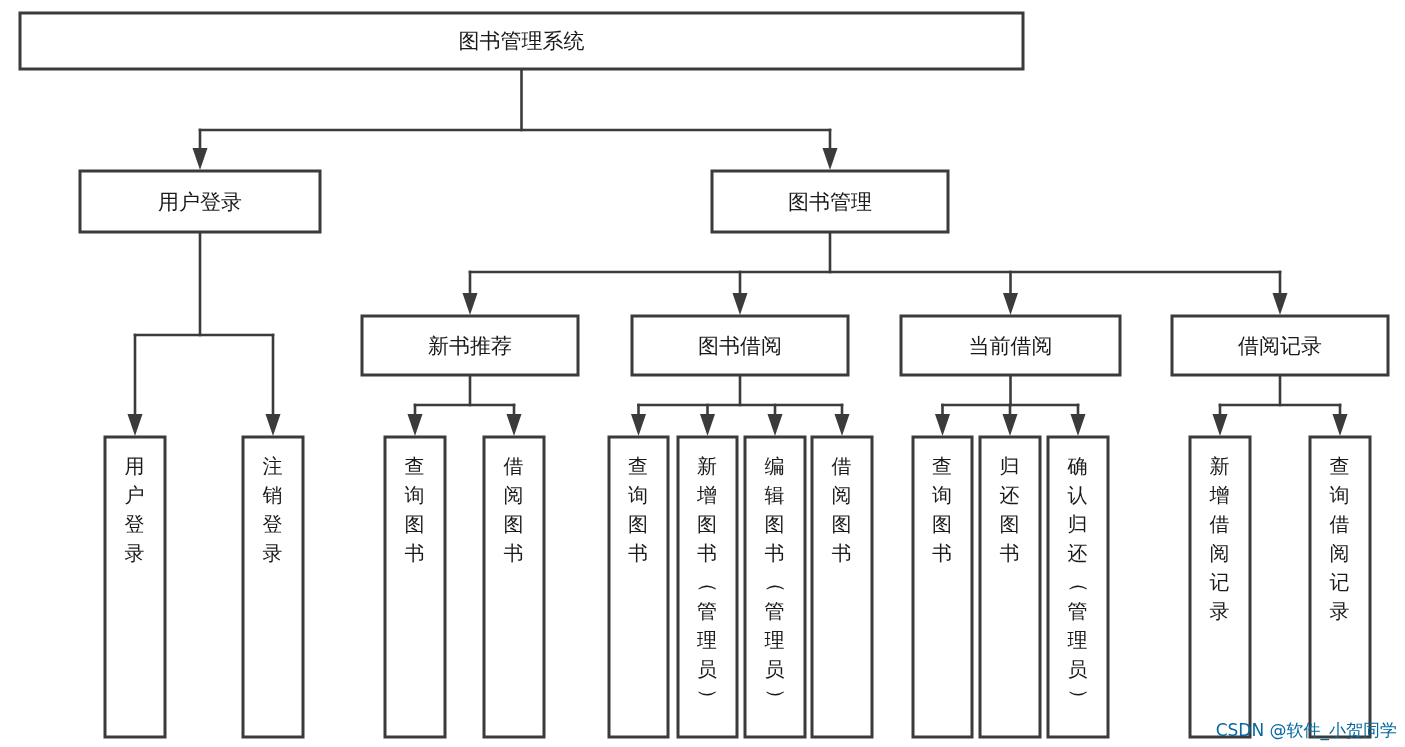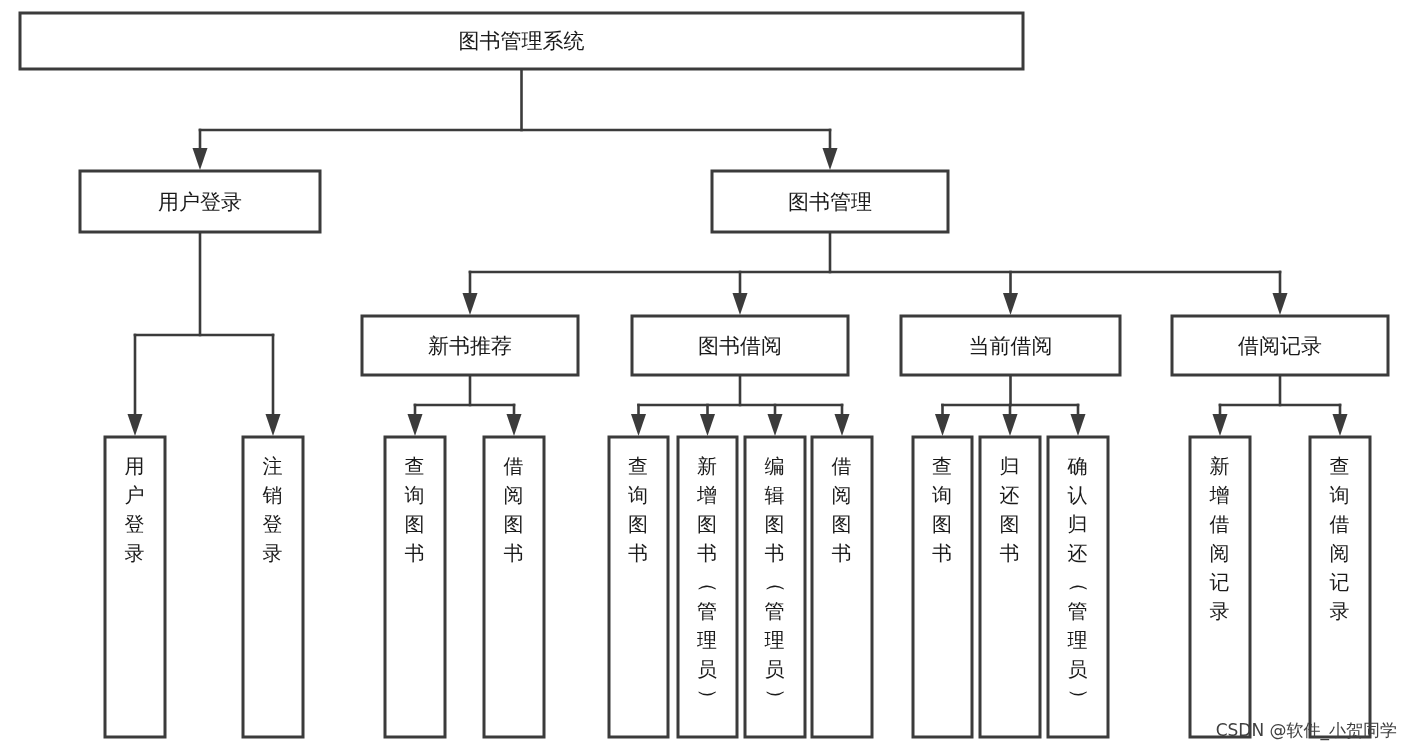--- a/index.html
+++ b/index.html
@@ -51,21 +51,21 @@
   }
   .arrow-head {
     fill: #3b3b3b;
     stroke: none;
   }
   .watermark {
     position: absolute;
     right: 8px;
     bottom: 5px;
     font-size: 17px;
-    color: #404040;
+    color: #0369a1;
     font-family: "DejaVu Sans", "Liberation Sans", sans-serif;
     white-space: nowrap;
     user-select: none;
   }
 </style>
 </head>
 <body>
 
 <div id="diagram-root">
   <svg class="flow" viewBox="0 0 1405 747" xmlns="http://www.w3.org/2000/svg">

